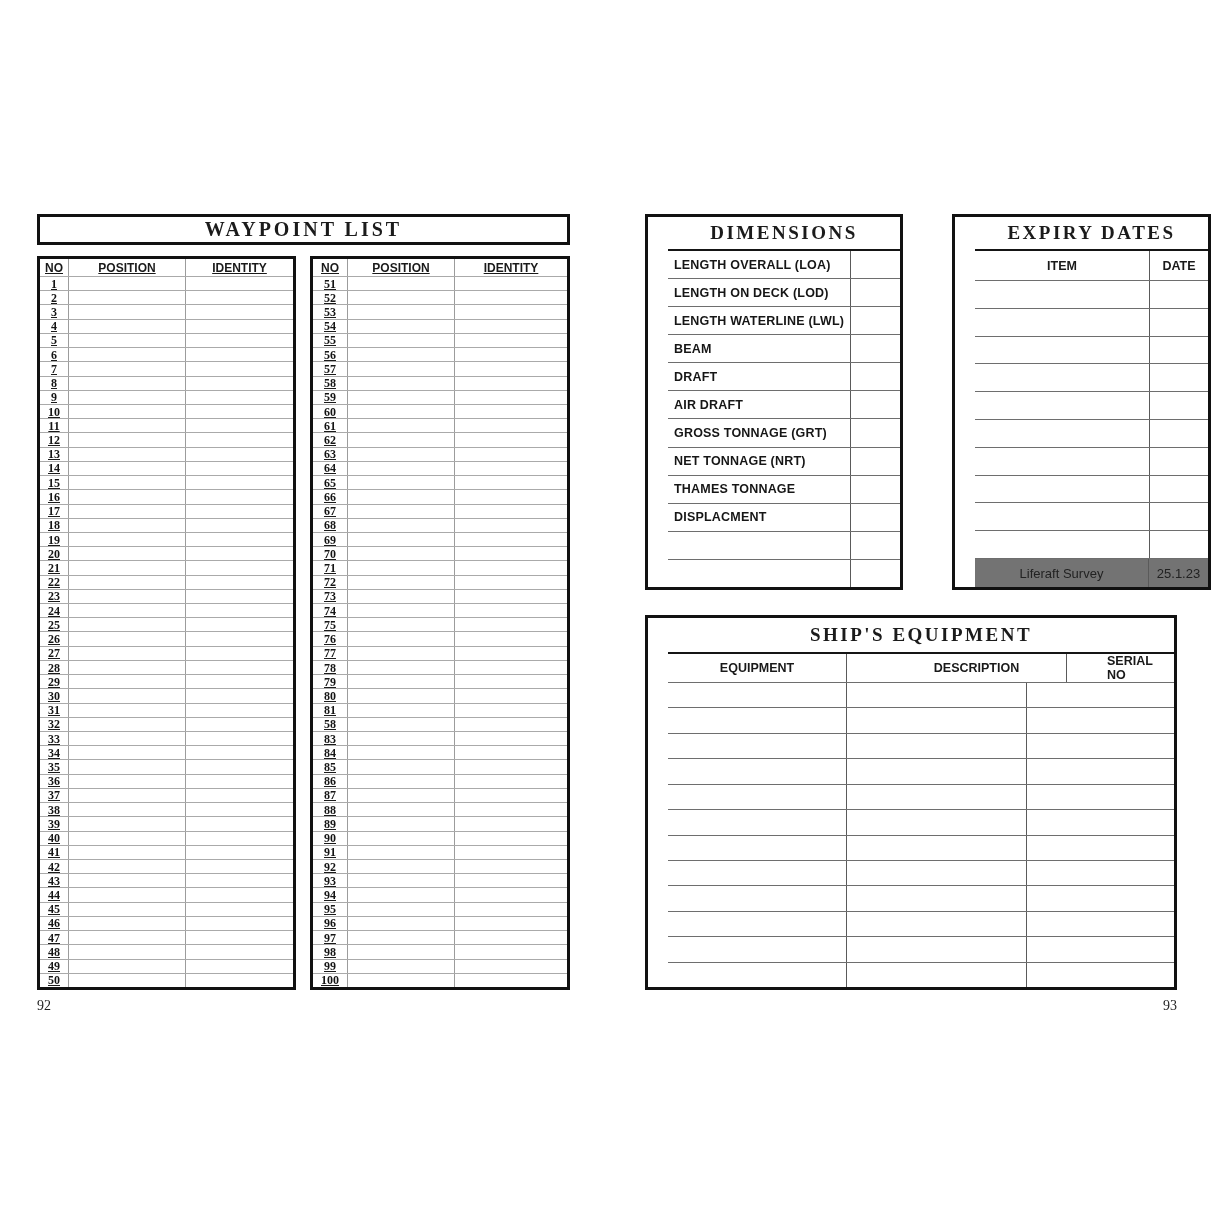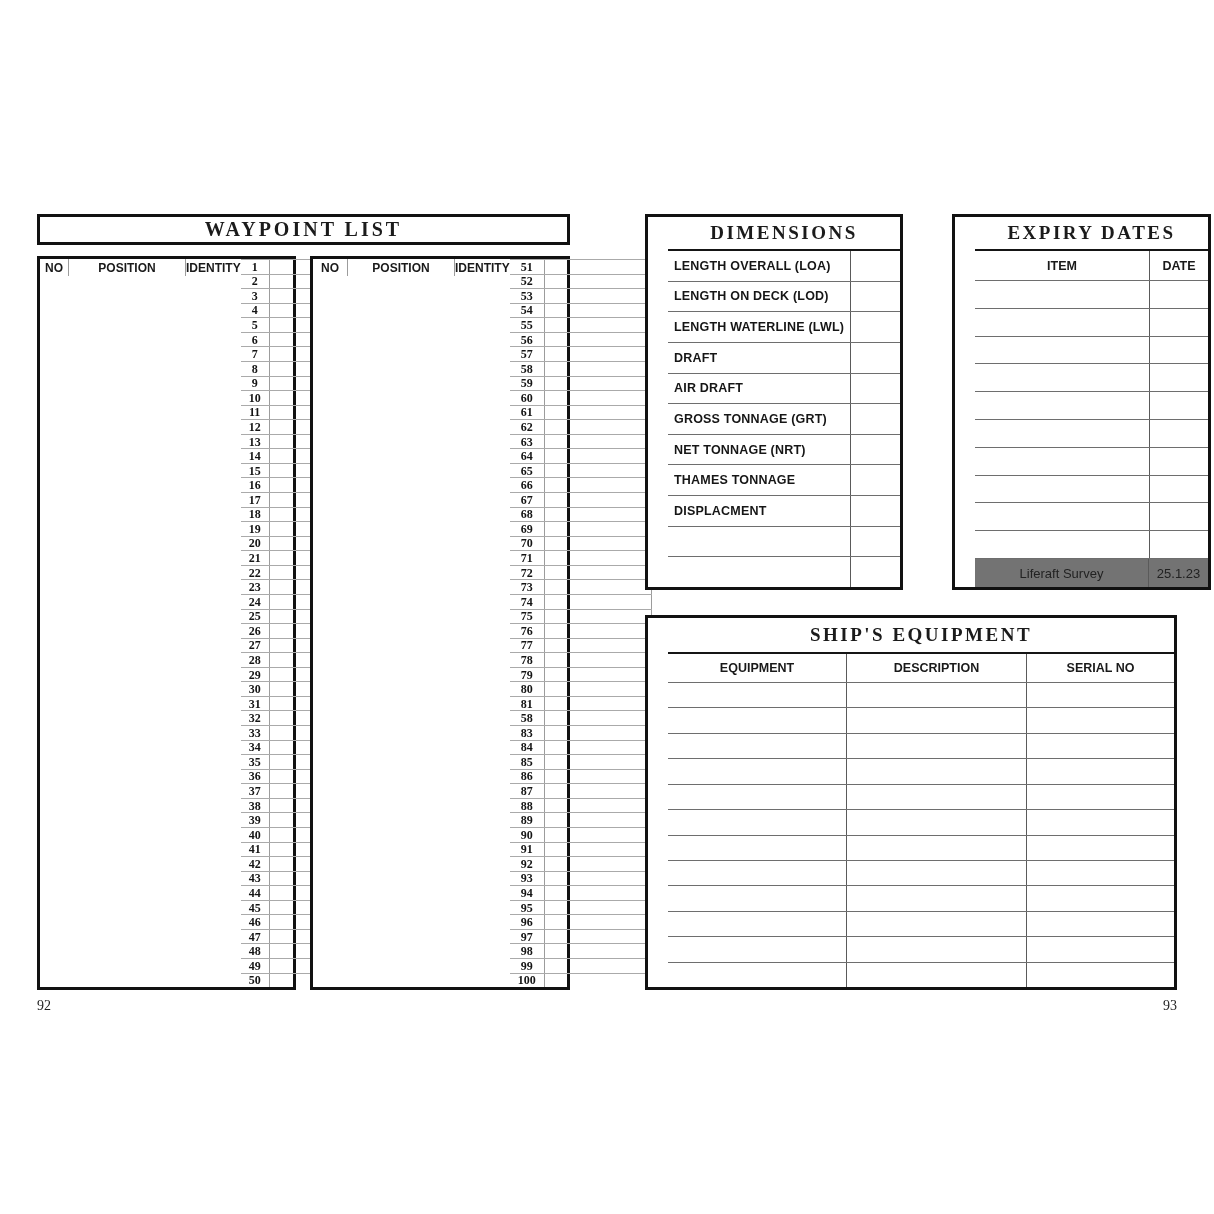--- a/index.html
+++ b/index.html
@@ -7,21 +7,21 @@
           font-family:"Liberation Sans",sans-serif;color:#1a1a1a;overflow:hidden;}
   .abs{position:absolute;box-sizing:border-box;}
 
   
   .box-title{border:3px solid #111;display:flex;align-items:center;justify-content:center;}
   .serif-title{font-family:"Liberation Serif",serif;font-weight:bold;font-size:20px;
                letter-spacing:3px;color:#1b1b1b;}
   .serif-title.small{font-size:19px;letter-spacing:2.5px;}
 
   
-  .wp-table{border:3px solid #111;display:flex;flex-direction:row;background:#fff;}
+  .wp-table{border:3px solid #111;display:flex;flex-direction:column;background:#fff;text-decoration:underline;}
   .wp-header{display:flex;height:17px;flex:0 0 17px;font-weight:bold;font-size:12px;}
   .wp-hc{display:flex;align-items:center;justify-content:center;}
   .wp-rows{flex:1;display:flex;flex-direction:column;}
   .wp-row{flex:1;display:flex;border-top:1px solid #aaaaaa;}
   .wp-c{height:100%;}
   .col-no{border-right:1px solid #9c9c9c;display:flex;align-items:center;justify-content:center;}
   .col-pos{border-right:1px solid #9c9c9c;}
   .col-id{flex:1;}
   .ta .col-no{width:28px;} .ta .col-pos{width:116px;}
   .tb .col-no{width:34px;} .tb .col-pos{width:106px;}
@@ -48,21 +48,21 @@
   .ex-rows{flex:1;display:flex;flex-direction:column;}
   .ex-row{flex:1;display:flex;border-top:1px solid #6e6e6e;}
   .ex-item{width:174px;border-right:1px solid #5a5a5a;height:100%;}
   .ex-date{flex:1;height:100%;}
   .ex-filled{flex:0 0 28px;display:flex;border-top:1px solid #6e6e6e;font-size:13px;color:#222;}
   .ex-filled .cell{display:flex;align-items:center;justify-content:center;height:100%;box-sizing:border-box;}
   .ex-filled .item{width:174px;border-right:1px solid #5a5a5a;}
   .ex-filled .date{flex:1;}
 
   
-  .eq-header{flex:0 0 28px;}
+  .eq-header{flex:0 0 28px;gap:40px;}
   .eq-c1{width:178px;border-right:1px solid #5a5a5a;}
   .eq-c2{width:179px;border-right:1px solid #5a5a5a;}
   .eq-c3{flex:1;}
   .eq-rows{flex:1;display:flex;flex-direction:column;}
   .eq-row{flex:1;display:flex;border-top:1px solid #6e6e6e;}
   .eq-row .eq-c1,.eq-row .eq-c2{height:100%;}
 
   
   .pageno{font-family:"Liberation Serif",serif;font-size:14px;color:#1f1f1f;}
 </style>
@@ -805,20 +805,24 @@
         <div class="dim-row">
           <div class="dim-label">LENGTH OVERALL (LOA)</div>
           <div class="dim-value"></div>
         </div>
         <div class="dim-row">
           <div class="dim-label">LENGTH ON DECK (LOD)</div>
           <div class="dim-value"></div>
         </div>
         <div class="dim-row">
           <div class="dim-label">LENGTH WATERLINE (LWL)</div>
+          <div class="dim-value"></div>
+        </div>
+        <div class="dim-row">
+          <div class="dim-label">BEAM</div>
           <div class="dim-value"></div>
         </div>
         <div class="dim-row">
           <div class="dim-label">DRAFT</div>
           <div class="dim-value"></div>
         </div>
         <div class="dim-row">
           <div class="dim-label">AIR DRAFT</div>
           <div class="dim-value"></div>
         </div>

